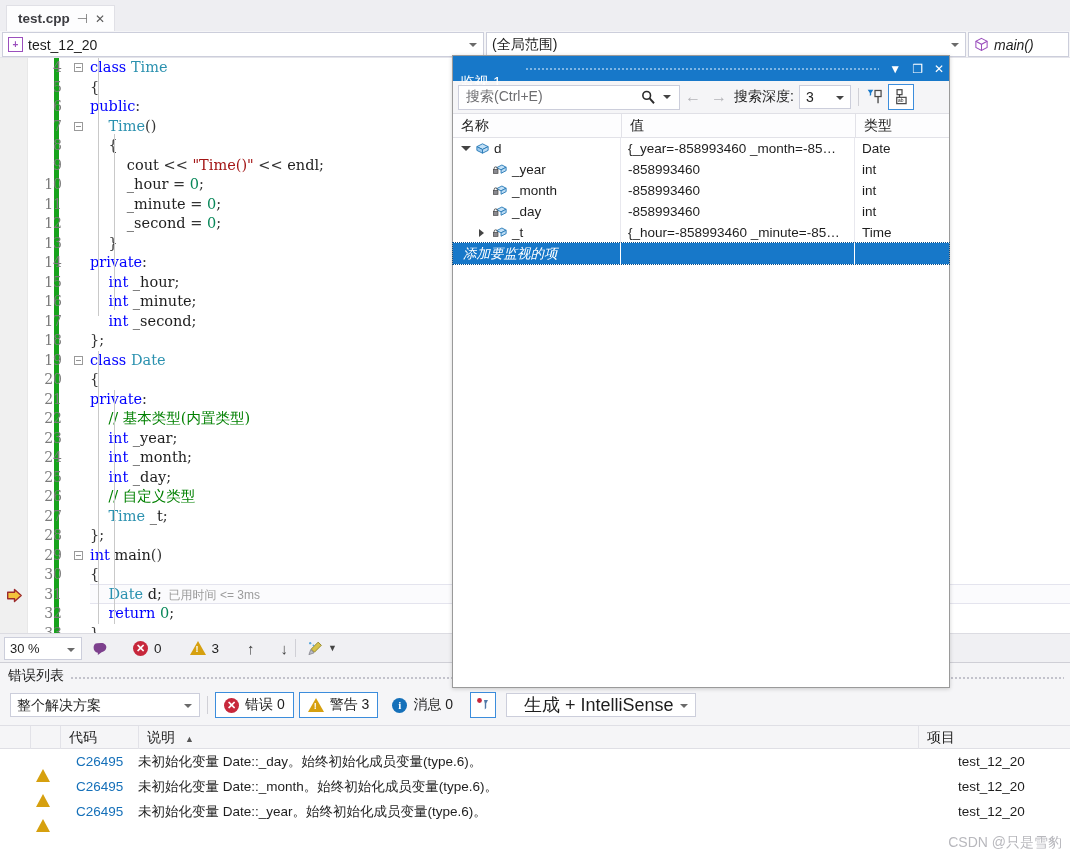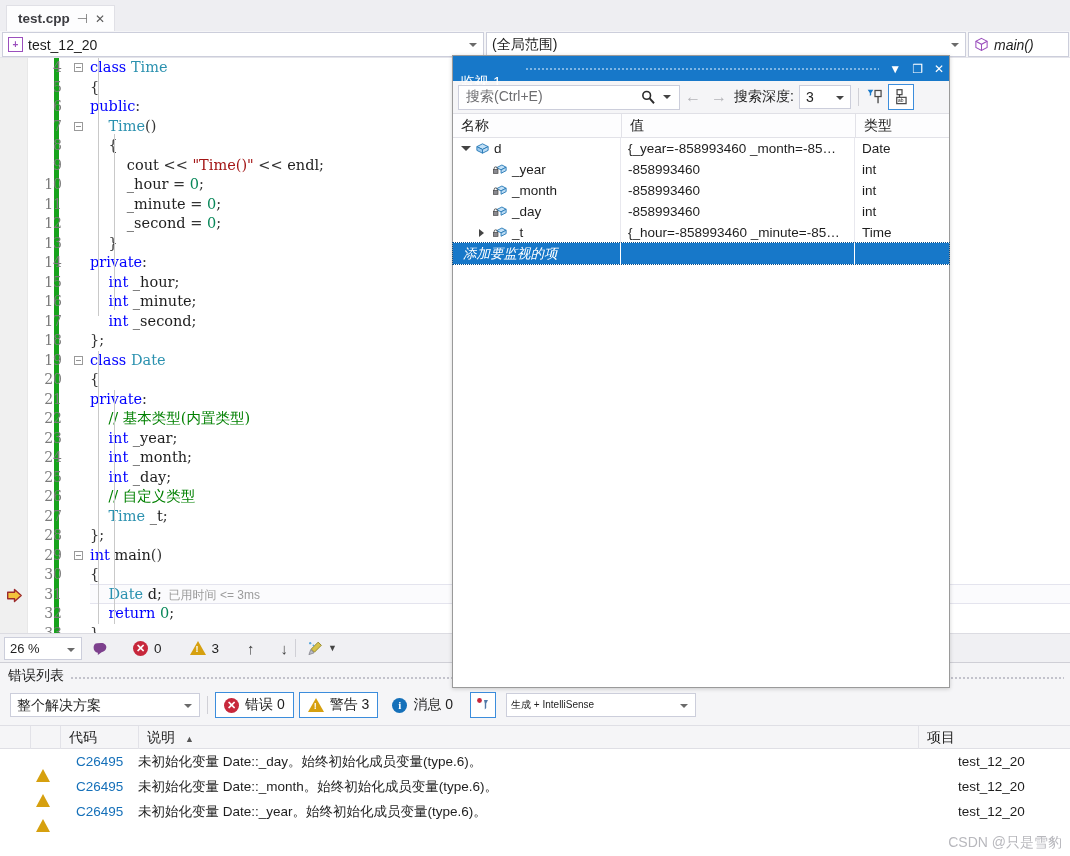--- a/index.html
+++ b/index.html
@@ -173,21 +173,21 @@
     width: 15px; height: 15px; border-radius: 50%; background: #1570b9;
     color: #fff; font-size: 11px; line-height: 15px; text-align: center;
     font-weight: bold; font-family: "Liberation Serif", serif;
   }
   .pinbtn {
     width: 26px; height: 26px; border: 1px solid #3c8ddc; background: #fff;
     display: flex; align-items: center; justify-content: center;
   }
   .buildcombo {
     width: 190px; height: 24px; background: #fff; border: 1px solid #cccedb;
-    position: relative; font-size: 10px; line-height: 22px; padding-left: 4px;
+    position: relative; font-size: 18px; line-height: 22px; padding-left: 17px;
     margin-left: 10px;
   }
   .buildcombo .caret {
     position: absolute; right: 7px; top: 10px;
     width: 0; height: 0; border-left: 4px solid transparent;
     border-right: 4px solid transparent; border-top: 4px solid #6a6a6a;
   }
   .errheader {
     position: absolute; left: 0; top: 62px; width: 1070px; height: 24px;
     background: #f5f5f7; border-top: 1px solid #dfdfe5;
@@ -379,21 +379,21 @@
         <div class="vline" style="left: 86px; top: 76px; height: 175.5px;"></div>
         <div class="vline" style="left: 70px; top: 292.5px; height: 253.5px;"></div>
         <div class="vline" style="left: 86px; top: 331.5px; height: 195px;"></div>
         <div class="vline" style="left: 70px; top: 487.5px; height: 78px;"></div>
         <div class="vline" style="left: 86px; top: 507px; height: 58.5px;"></div>
       </div>
   </div>
 
   <div class="editstatus">
     <div class="zoombox">
-      <span>26 %</span>
+      <span>30 %</span>
       <span class="caret"></span>
     </div>
     <div style="width:10px"></div>
     <span style="line-height:0">
       <svg width="17" height="17" viewBox="0 0 16 16">
         <path d="M5 3 C2.5 3 1.5 5 1.5 7 C1.5 9.5 3 11.5 5.5 12 L5.5 14 L9 11.5 C11.5 11 13.5 9 13.5 6.8 C13.5 4.2 11 2.5 8.5 2.8 Z" fill="#68217a" opacity="0.85"></path>
       </svg>
     </span>
     <div style="width:24px"></div>
     <div class="st-item">

